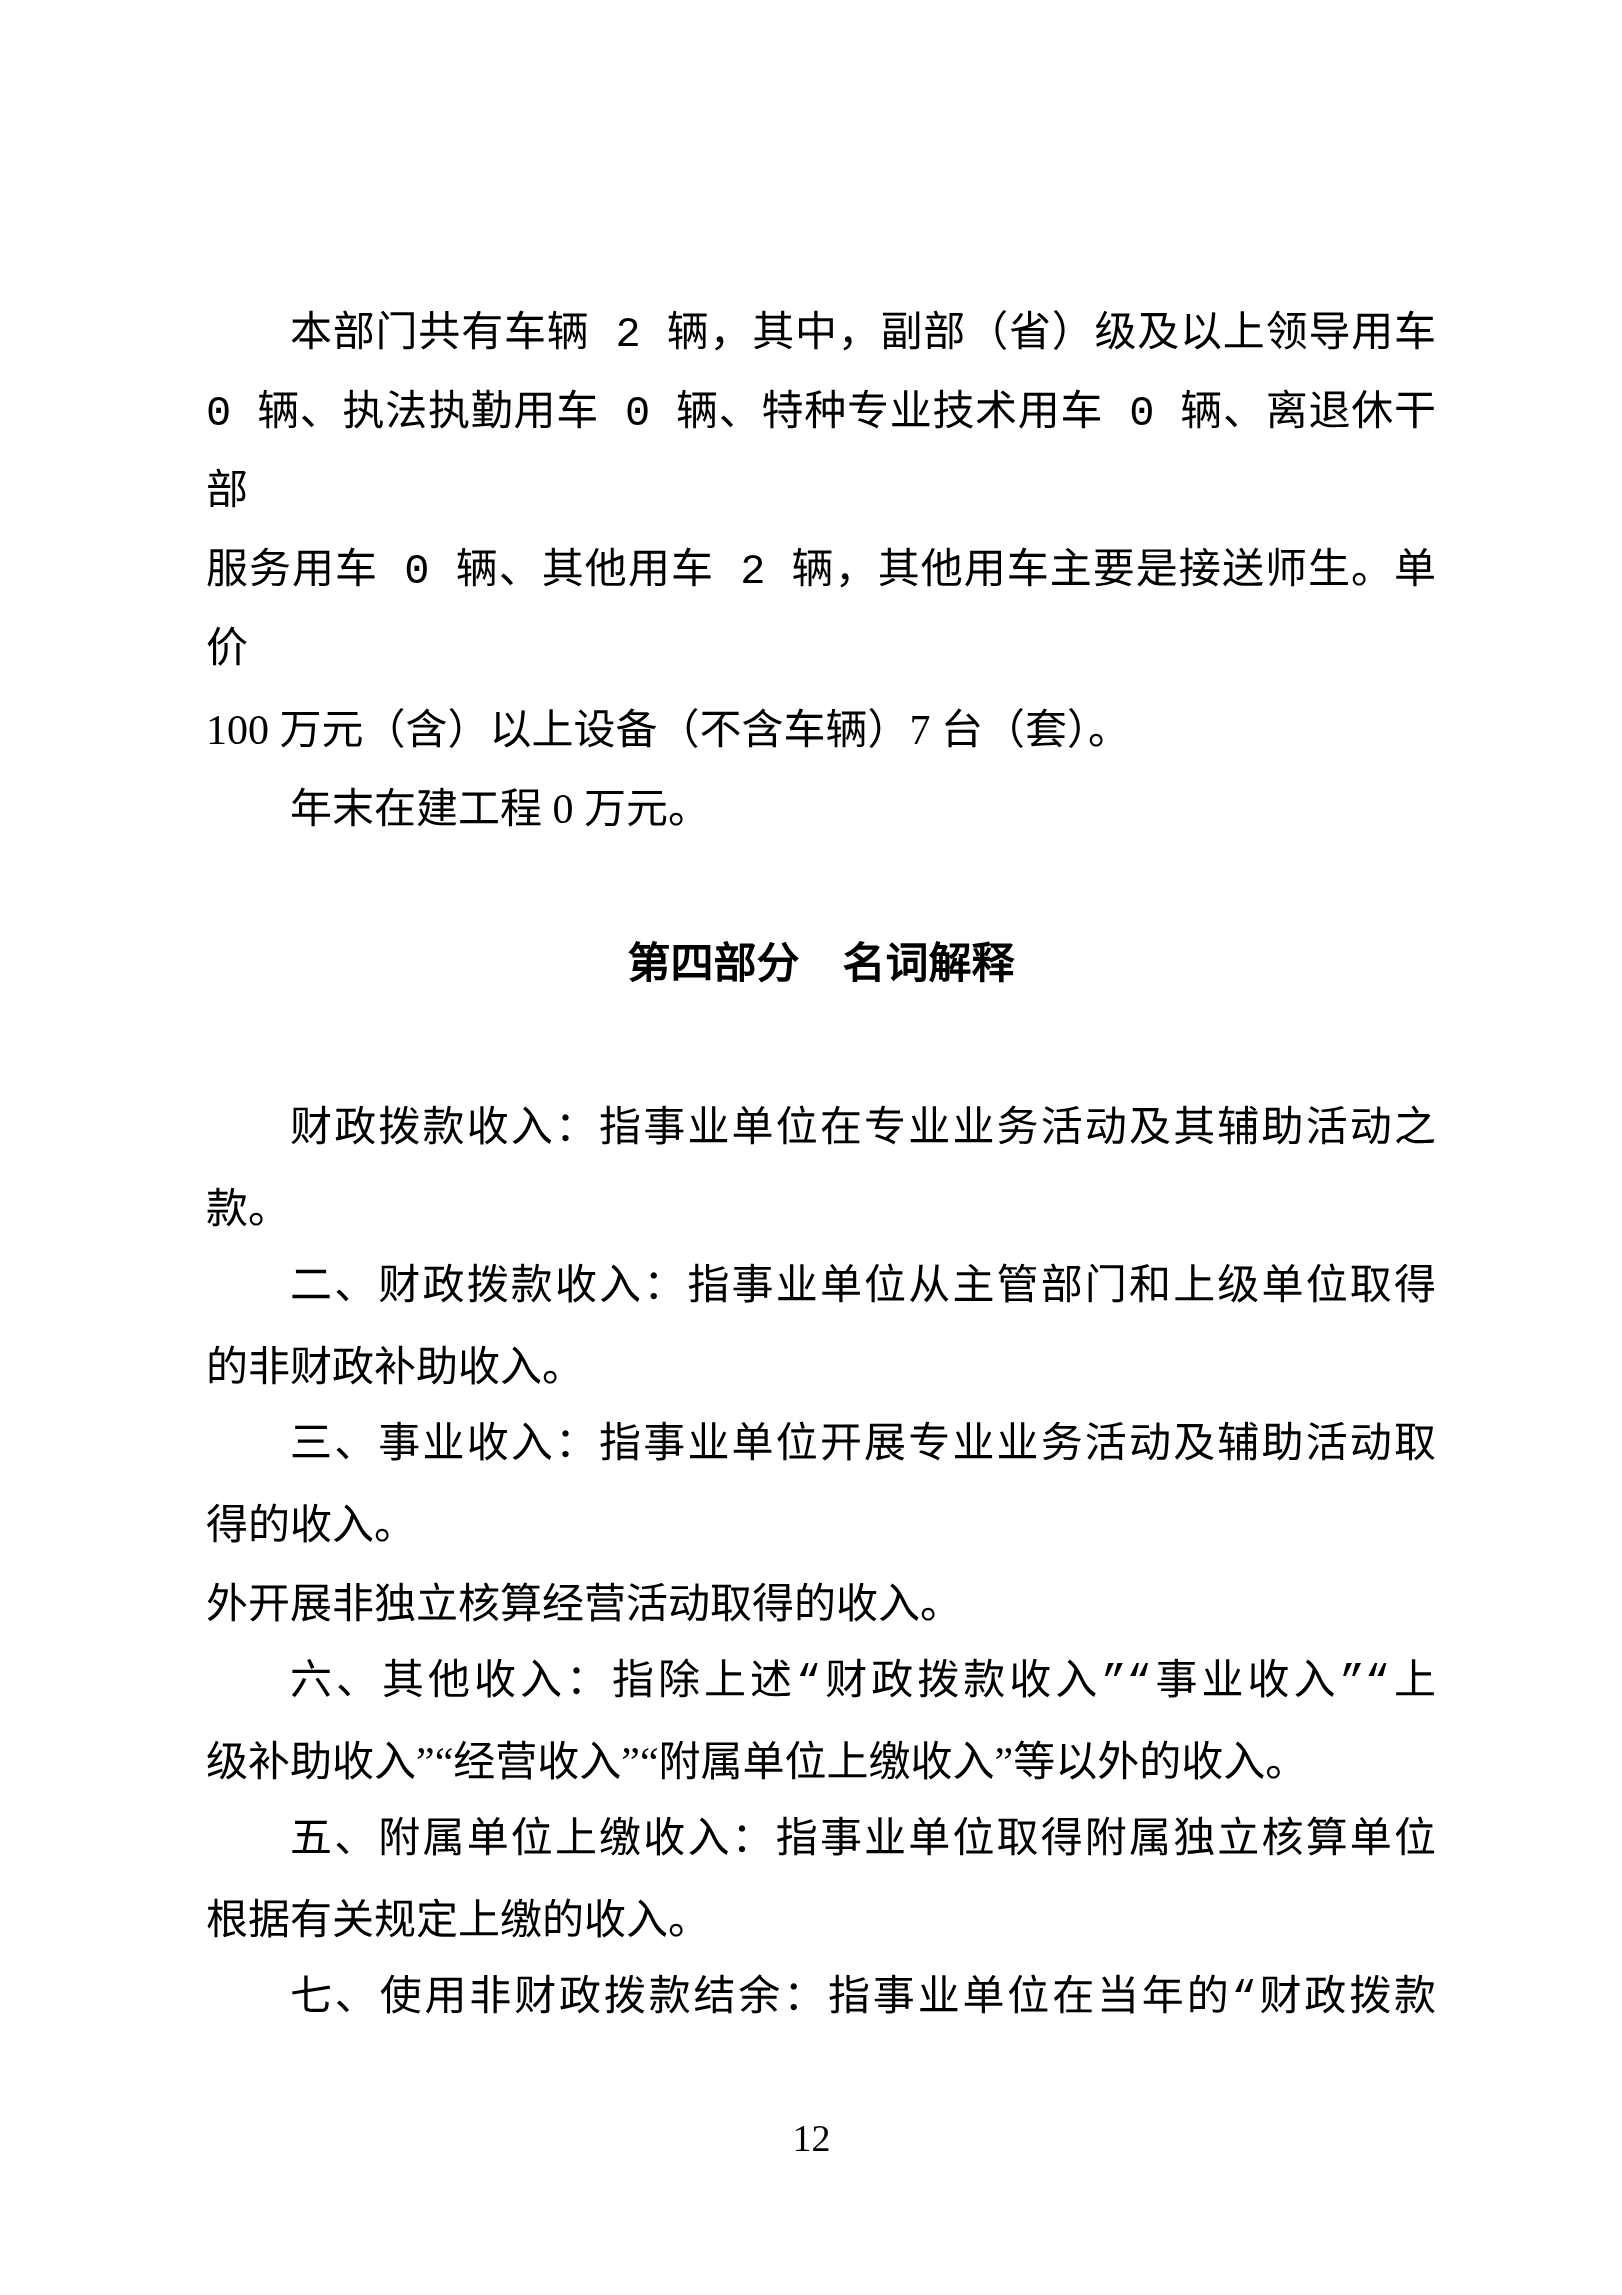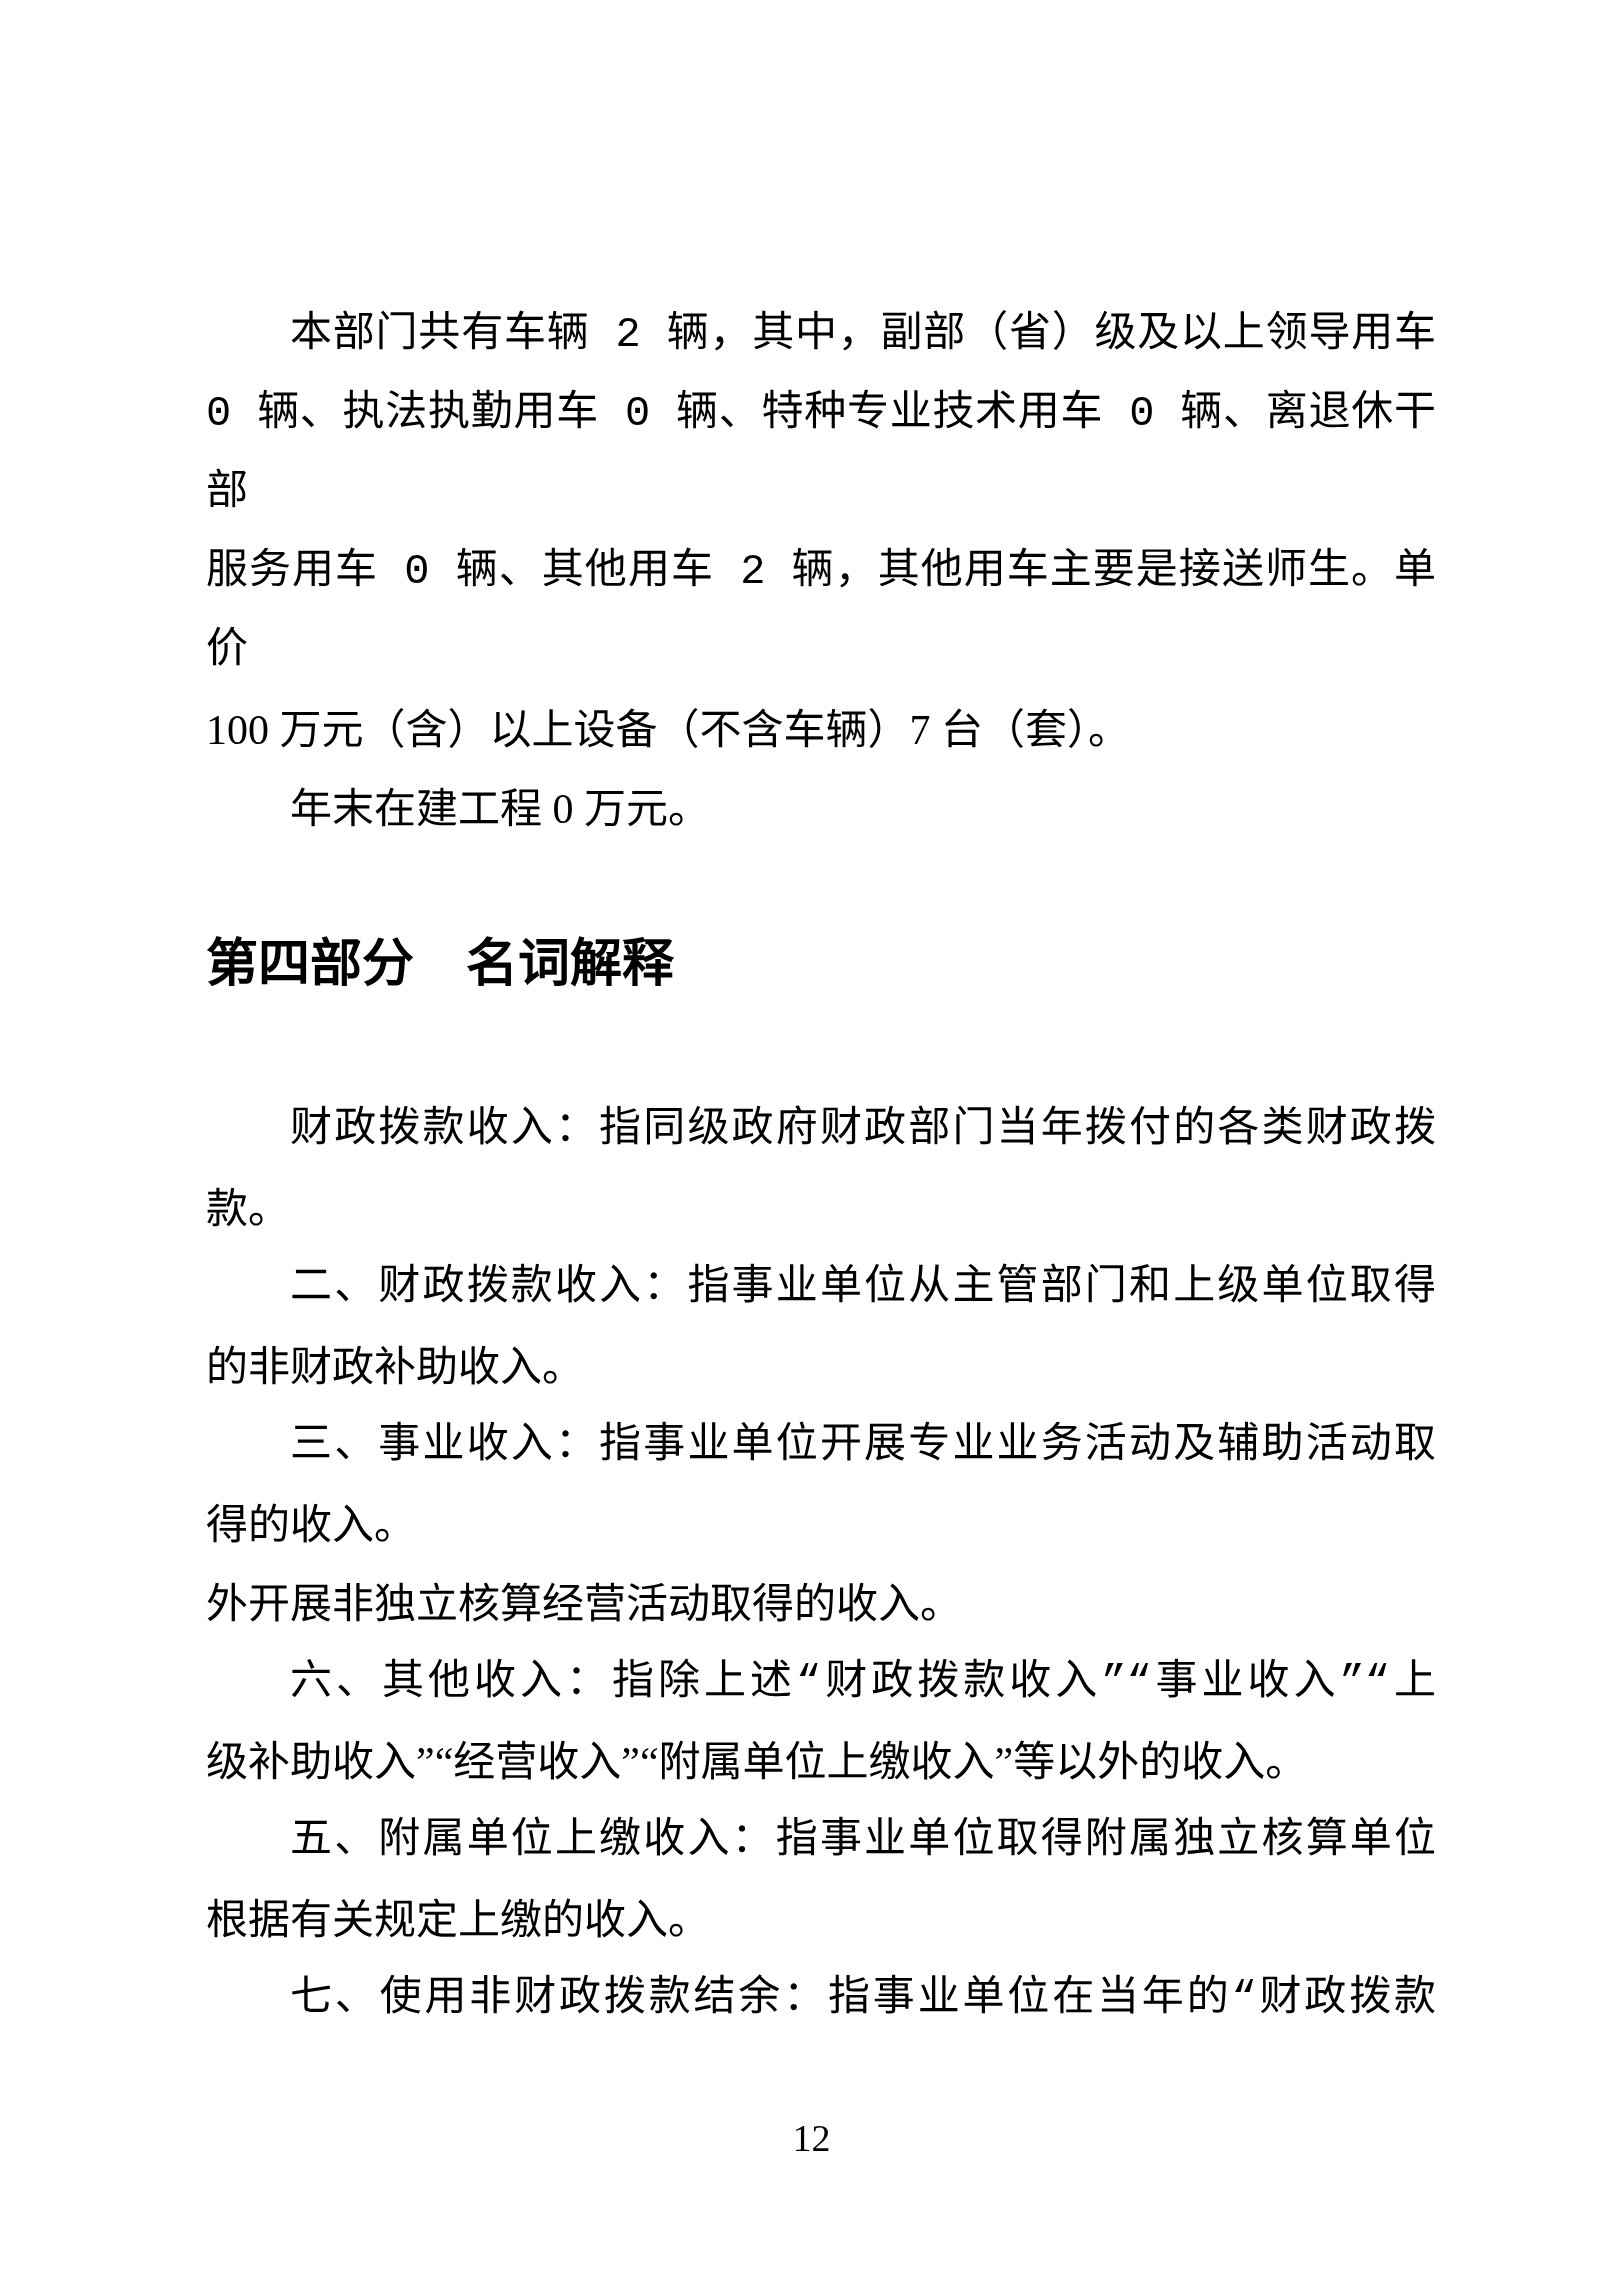--- a/index.html
+++ b/index.html
@@ -39,22 +39,23 @@
   .line.full {
     text-align-last: justify;
     font-family: Liberation Mono, monospace;
   }
   .line.indent {
     text-indent: 2em;
   }
   .heading {
     font-family: "Liberation Sans", "DejaVu Sans", sans-serif;
     font-weight: bold;
-    font-size: 52px;
+    font-size: 43px;
     line-height: 79px;
+    text-align: center;
     margin: 75px 0 88px 0;
   }
   .footer {
     position: absolute;
     left: 0;
     top: 2119px;
     width: 1623px;
     text-align: center;
     font-size: 38px;
     line-height: 39px;
@@ -70,21 +71,21 @@
         <div class="line full indent">本部门共有车辆 2 辆，其中，副部（省）级及以上领导用车</div>
         <div class="line full">0 辆、执法执勤用车 0 辆、特种专业技术用车 0 辆、离退休干部</div>
         <div class="line full">服务用车 0 辆、其他用车 2 辆，其他用车主要是接送师生。单价</div>
         <div class="line">100 万元（含）以上设备（不含车辆）7 台（套）。</div>
       </div>
       <div class="para">
         <div class="line indent">年末在建工程 0 万元。</div>
       </div>
       <div class="heading">第四部分　名词解释</div>
       <div class="para">
-        <div class="line full indent">财政拨款收入：指同级政府财政部门当年拨付的各类财政拨</div>
+        <div class="line full indent">财政拨款收入：指事业单位在专业业务活动及其辅助活动之</div>
         <div class="line">款。</div>
       </div>
       <div class="para">
         <div class="line full indent">二、财政拨款收入：指事业单位从主管部门和上级单位取得</div>
         <div class="line">的非财政补助收入。</div>
       </div>
       <div class="para">
         <div class="line full indent">三、事业收入：指事业单位开展专业业务活动及辅助活动取</div>
         <div class="line">得的收入。</div>
       </div>

